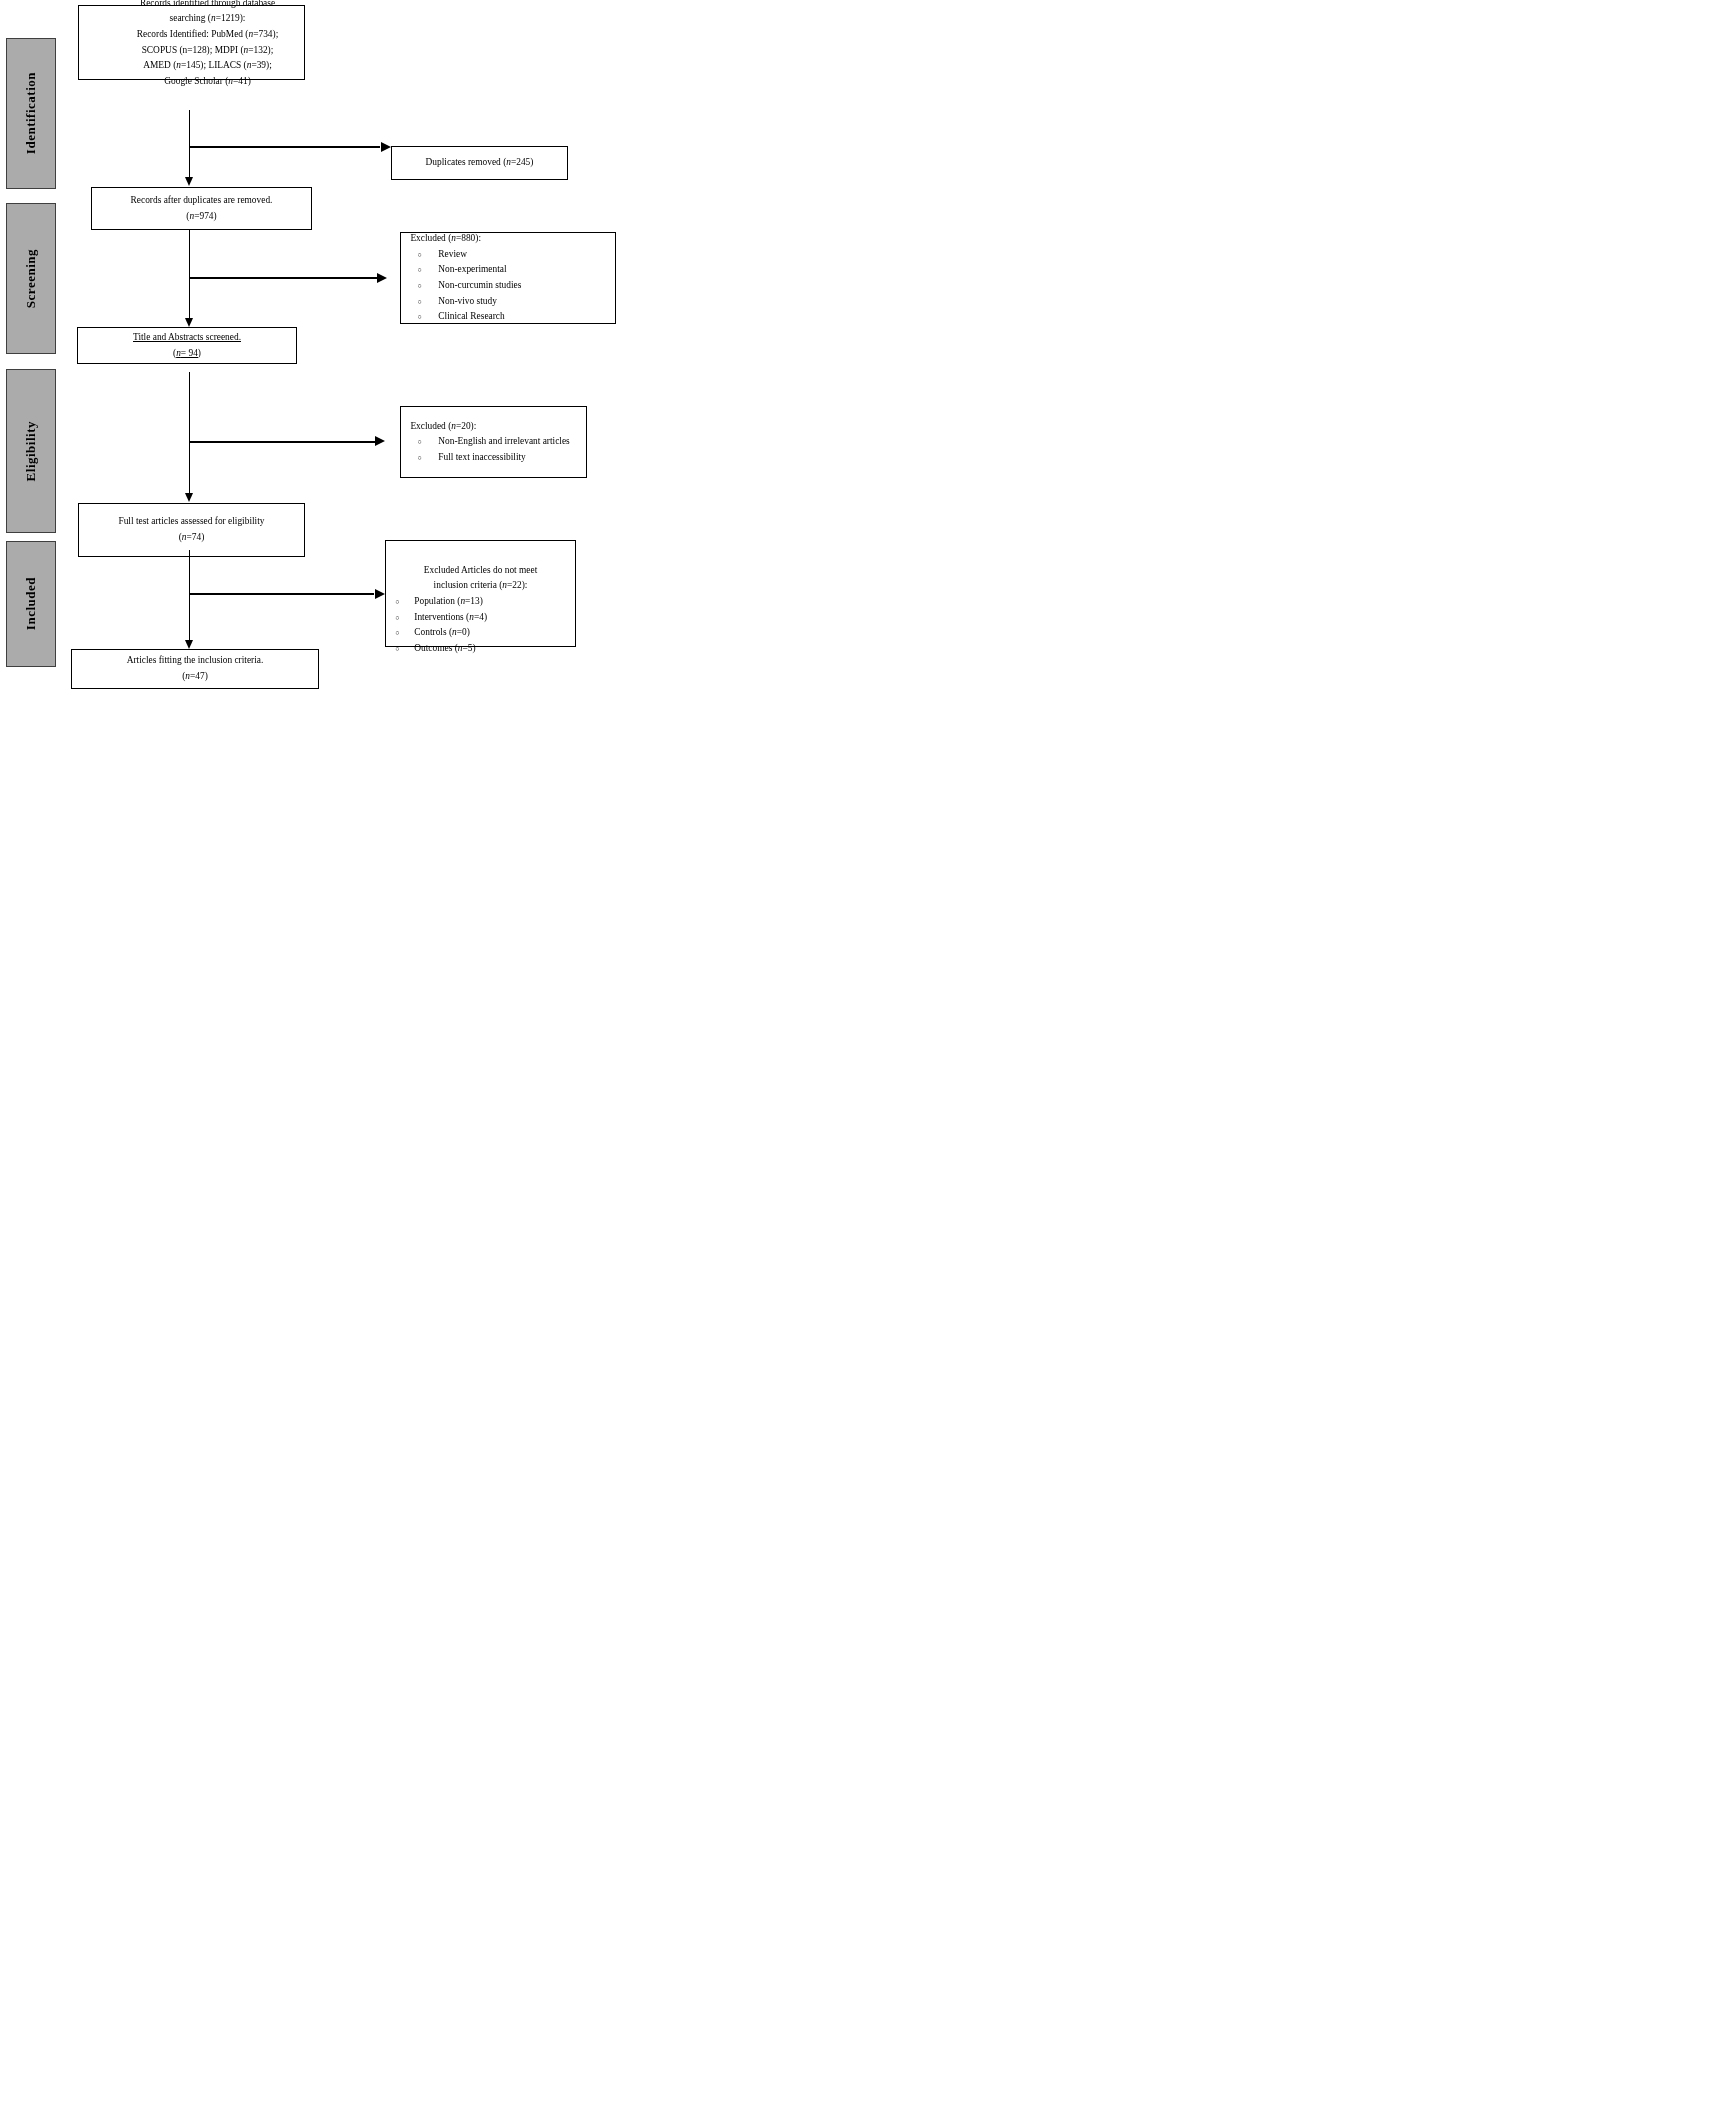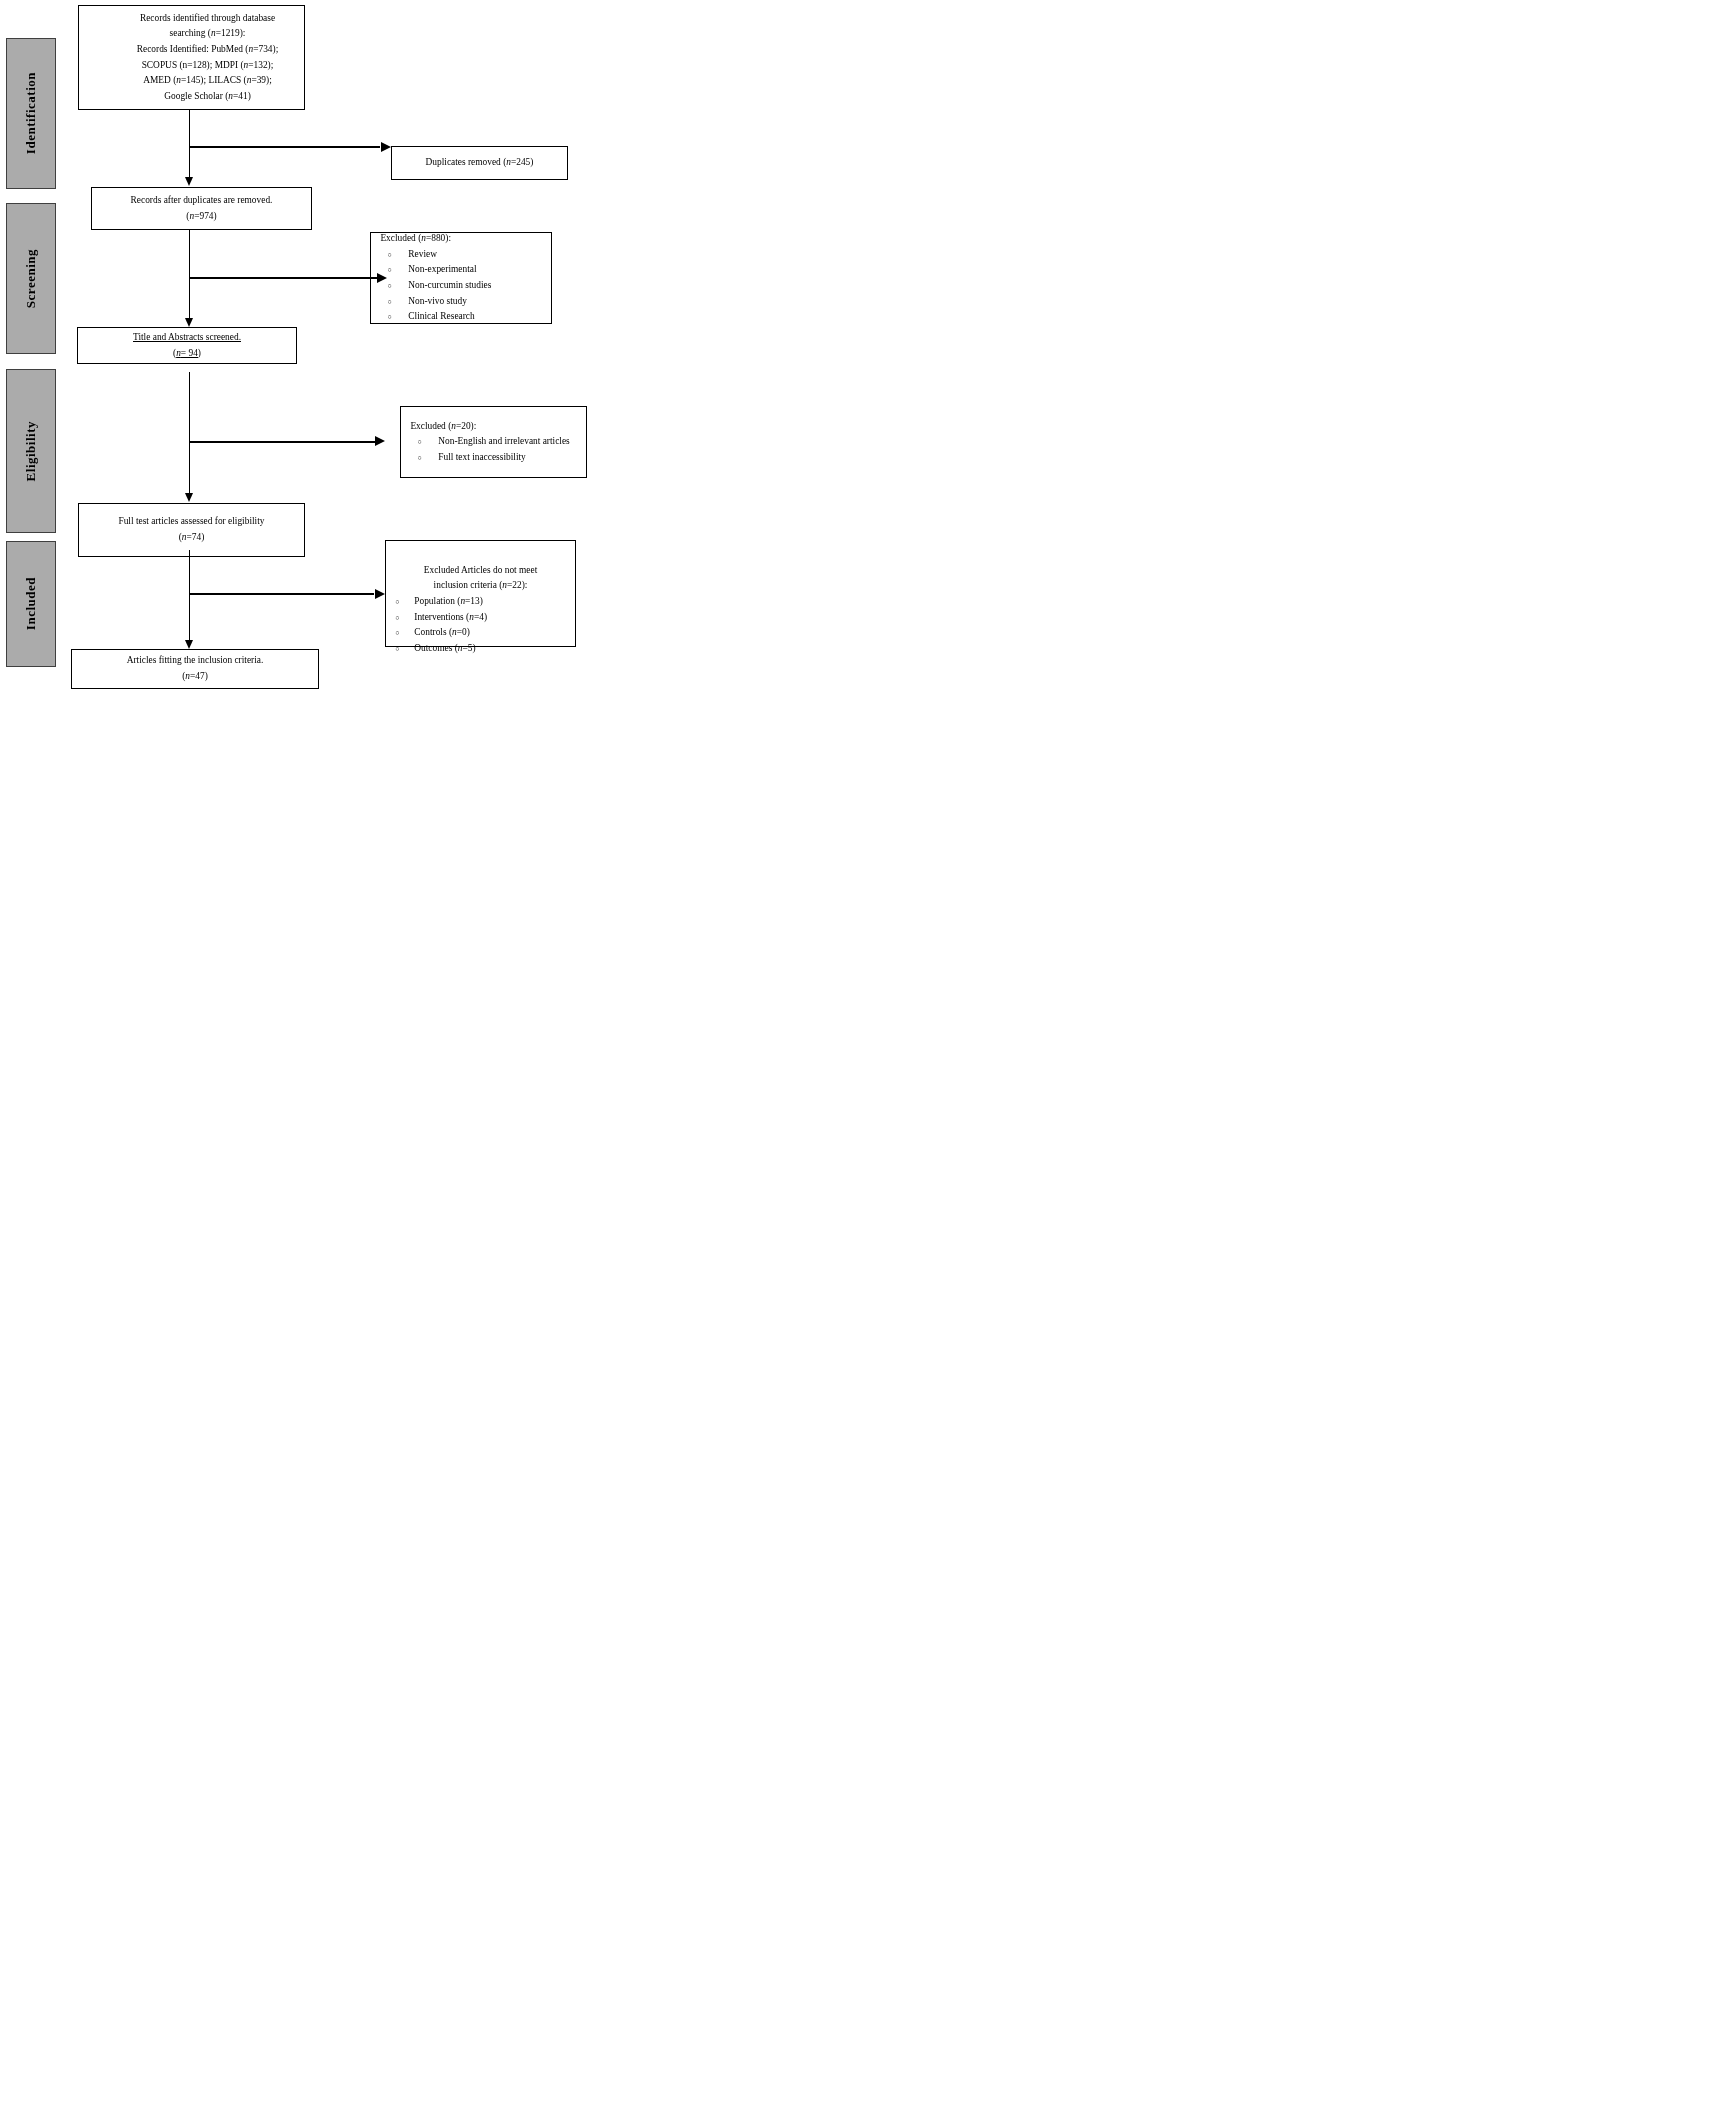--- a/index.html
+++ b/index.html
@@ -58,33 +58,33 @@
   <div class="side-label" style="top:203px;height:151px;">
     <span class="vtext">Screening</span>
   </div>
   <div class="side-label" style="top:369px;height:164px;">
     <span class="vtext">Eligibility</span>
   </div>
   <div class="side-label" style="top:541px;height:126px;">
     <span class="vtext">Included</span>
   </div>
 
-  <div class="flow-box" style="left:78px;top:5.2px;width:227px;height:105px;padding-left:32px;">
+  <div class="flow-box" style="left:78px;top:5.2px;width:227px;height:75px;padding-left:32px;">
     <div class="center-text">Records identified through database<br>searching (<i>n</i>=1219):<br>Records Identified: PubMed (<i>n</i>=734);<br>SCOPUS (n=128); MDPI (<i>n</i>=132);<br>AMED (<i>n</i>=145); LILACS (<i>n</i>=39);<br>Google Scholar (<i>n</i>=41)</div>
   </div>
 
   <div class="flow-box" style="left:391px;top:146px;width:177px;height:34px;">
     <div class="center-text">Duplicates removed (<i>n</i>=245)</div>
   </div>
 
   <div class="flow-box" style="left:91px;top:187px;width:221px;height:43px;">
     <div class="center-text">Records after duplicates are removed.<br>(<i>n</i>=974)</div>
   </div>
 
-  <div class="flow-box" style="left:370px;top:232px;width:182px;height:92px;">
+  <div class="flow-box" style="left:400px;top:232px;width:216px;height:92px;">
     <div class="box-title">Excluded (<i>n</i>=880):</div>
     <div class="bullet-row">
       <span class="bullet">○</span>
       <span class="bullet-text">Review</span>
     </div>
     <div class="bullet-row">
       <span class="bullet">○</span>
       <span class="bullet-text">Non-experimental</span>
     </div>
     <div class="bullet-row">

